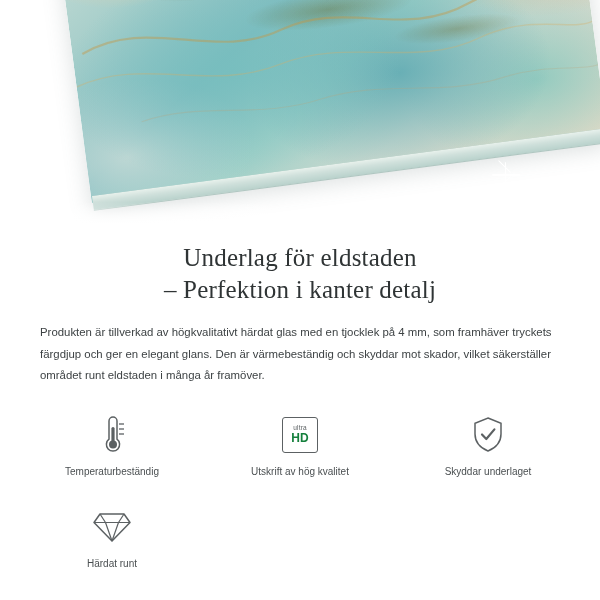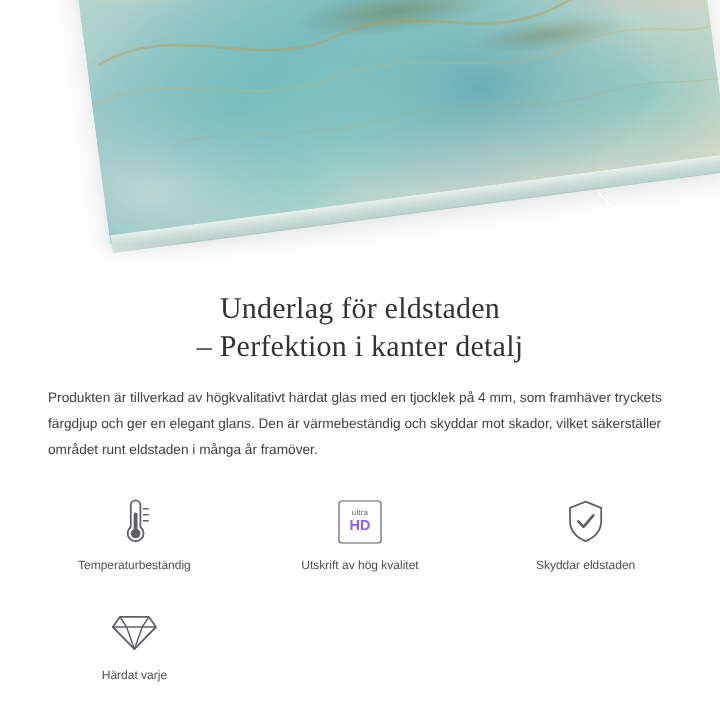--- a/index.html
+++ b/index.html
@@ -172,21 +172,21 @@
     line-height: 1;
   }
   .ultrahd .u-small {
     font-size: 6.5px;
     letter-spacing: .2px;
     color: #5c6163;
   }
   .ultrahd .u-big {
     font-size: 12px;
     font-weight: bold;
-    color: #8b5cf6;
+    color: #15803d;
     margin-top: 1px;
   }
   svg { display: block; }
 </style>
 </head>
 <body>
 
 <div class="page">
 
   <div class="hero">
@@ -254,33 +254,33 @@
       <div class="caption">Utskrift av hög kvalitet</div>
     </div>
 
     <div class="feature">
       <div class="glyph">
         <svg width="34" height="40" viewBox="0 0 34 40">
           <path d="M17 3 L30 8.2 V19 c0 8.6 -6.2 14.2 -13 17 c-6.8 -2.8 -13 -8.4 -13 -17 V8.2 Z" fill="none" stroke="#5c6163" stroke-width="1.5"></path>
           <path d="M11 19.5 L15.3 24 L23.4 14.4" fill="none" stroke="#5c6163" stroke-width="2.2" stroke-linecap="round" stroke-linejoin="round"></path>
         </svg>
       </div>
-      <div class="caption">Skyddar eldstaden</div>
+      <div class="caption">Skyddar underlaget</div>
     </div>
 
     <div class="feature">
       <div class="glyph">
         <svg width="40" height="36" viewBox="0 0 40 36">
           <path d="M8 5 H32 L38 13.5 L20 32 L2 13.5 Z" fill="none" stroke="#5c6163" stroke-width="1.5" stroke-linejoin="round"></path>
           <line x1="2" y1="13.5" x2="38" y2="13.5" stroke="#5c6163" stroke-width="1.2"></line>
           <line x1="8" y1="5" x2="13.5" y2="13.5" stroke="#5c6163" stroke-width="1.2"></line>
           <line x1="32" y1="5" x2="26.5" y2="13.5" stroke="#5c6163" stroke-width="1.2"></line>
           <line x1="13.5" y1="13.5" x2="20" y2="32" stroke="#5c6163" stroke-width="1.2"></line>
           <line x1="26.5" y1="13.5" x2="20" y2="32" stroke="#5c6163" stroke-width="1.2"></line>
         </svg>
       </div>
-      <div class="caption">Härdat varje</div>
+      <div class="caption">Härdat runt</div>
     </div>
 
 
 
   </div>
 </div>
 
 </body></html>

